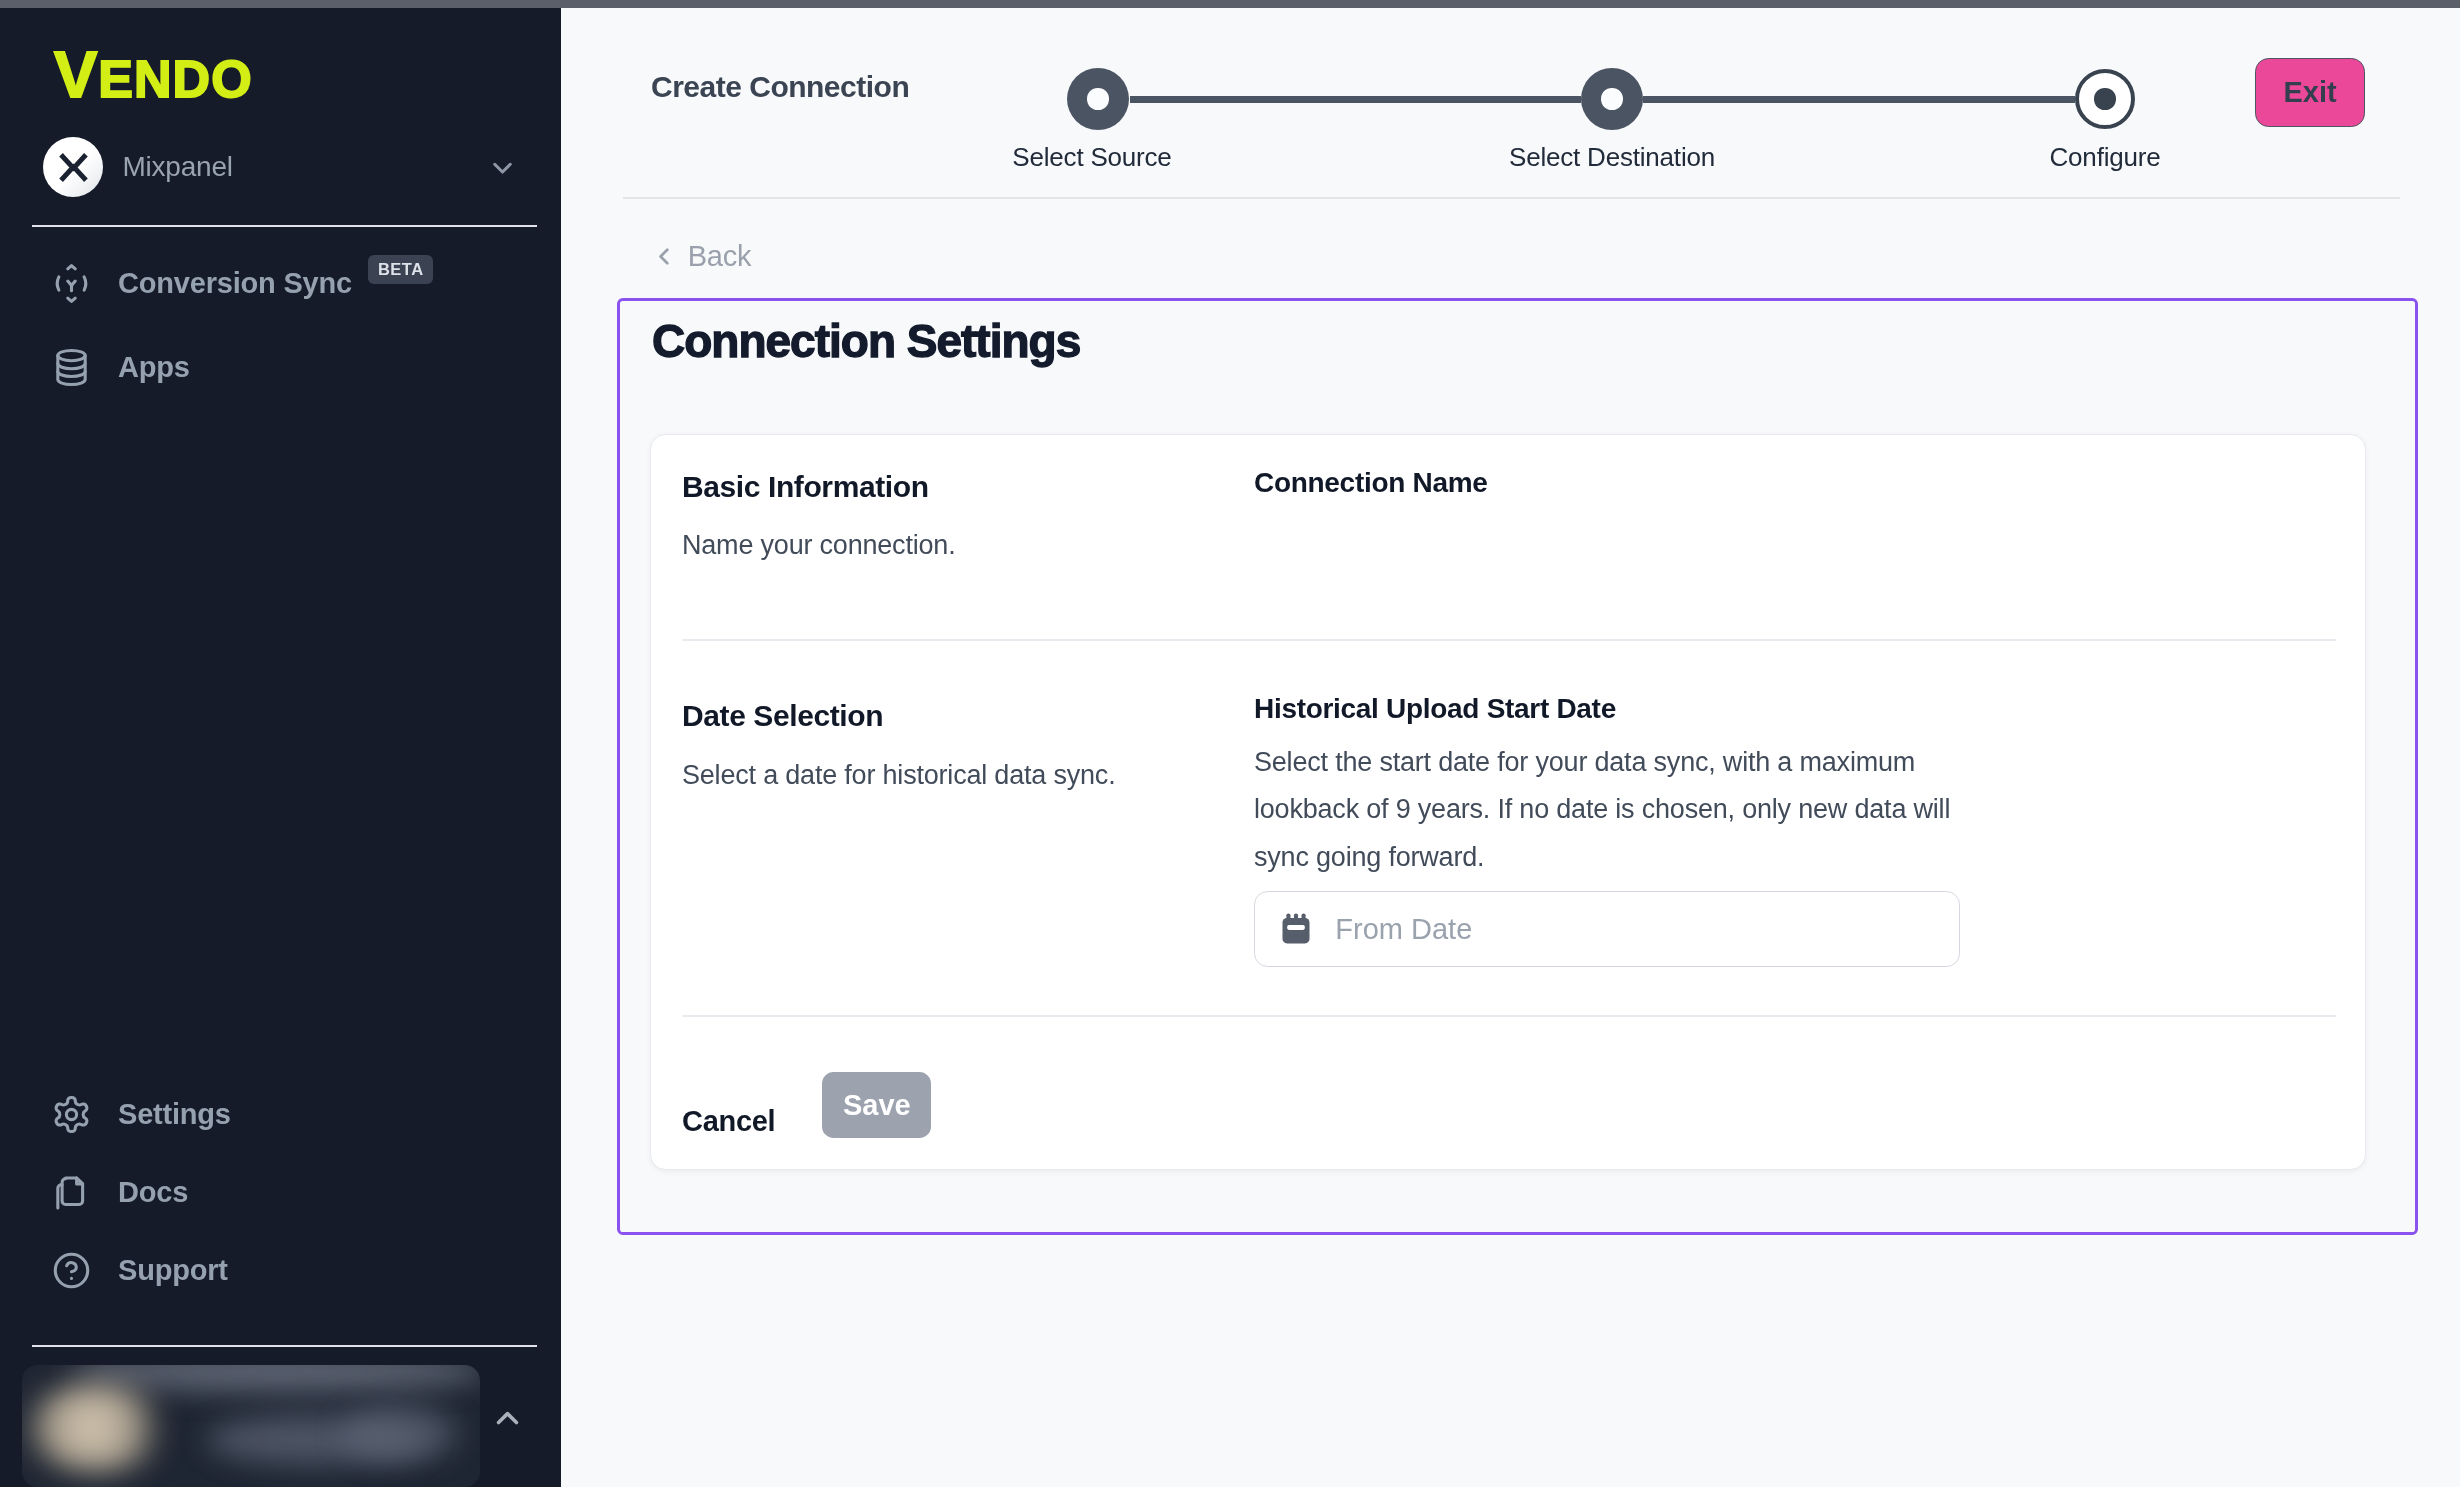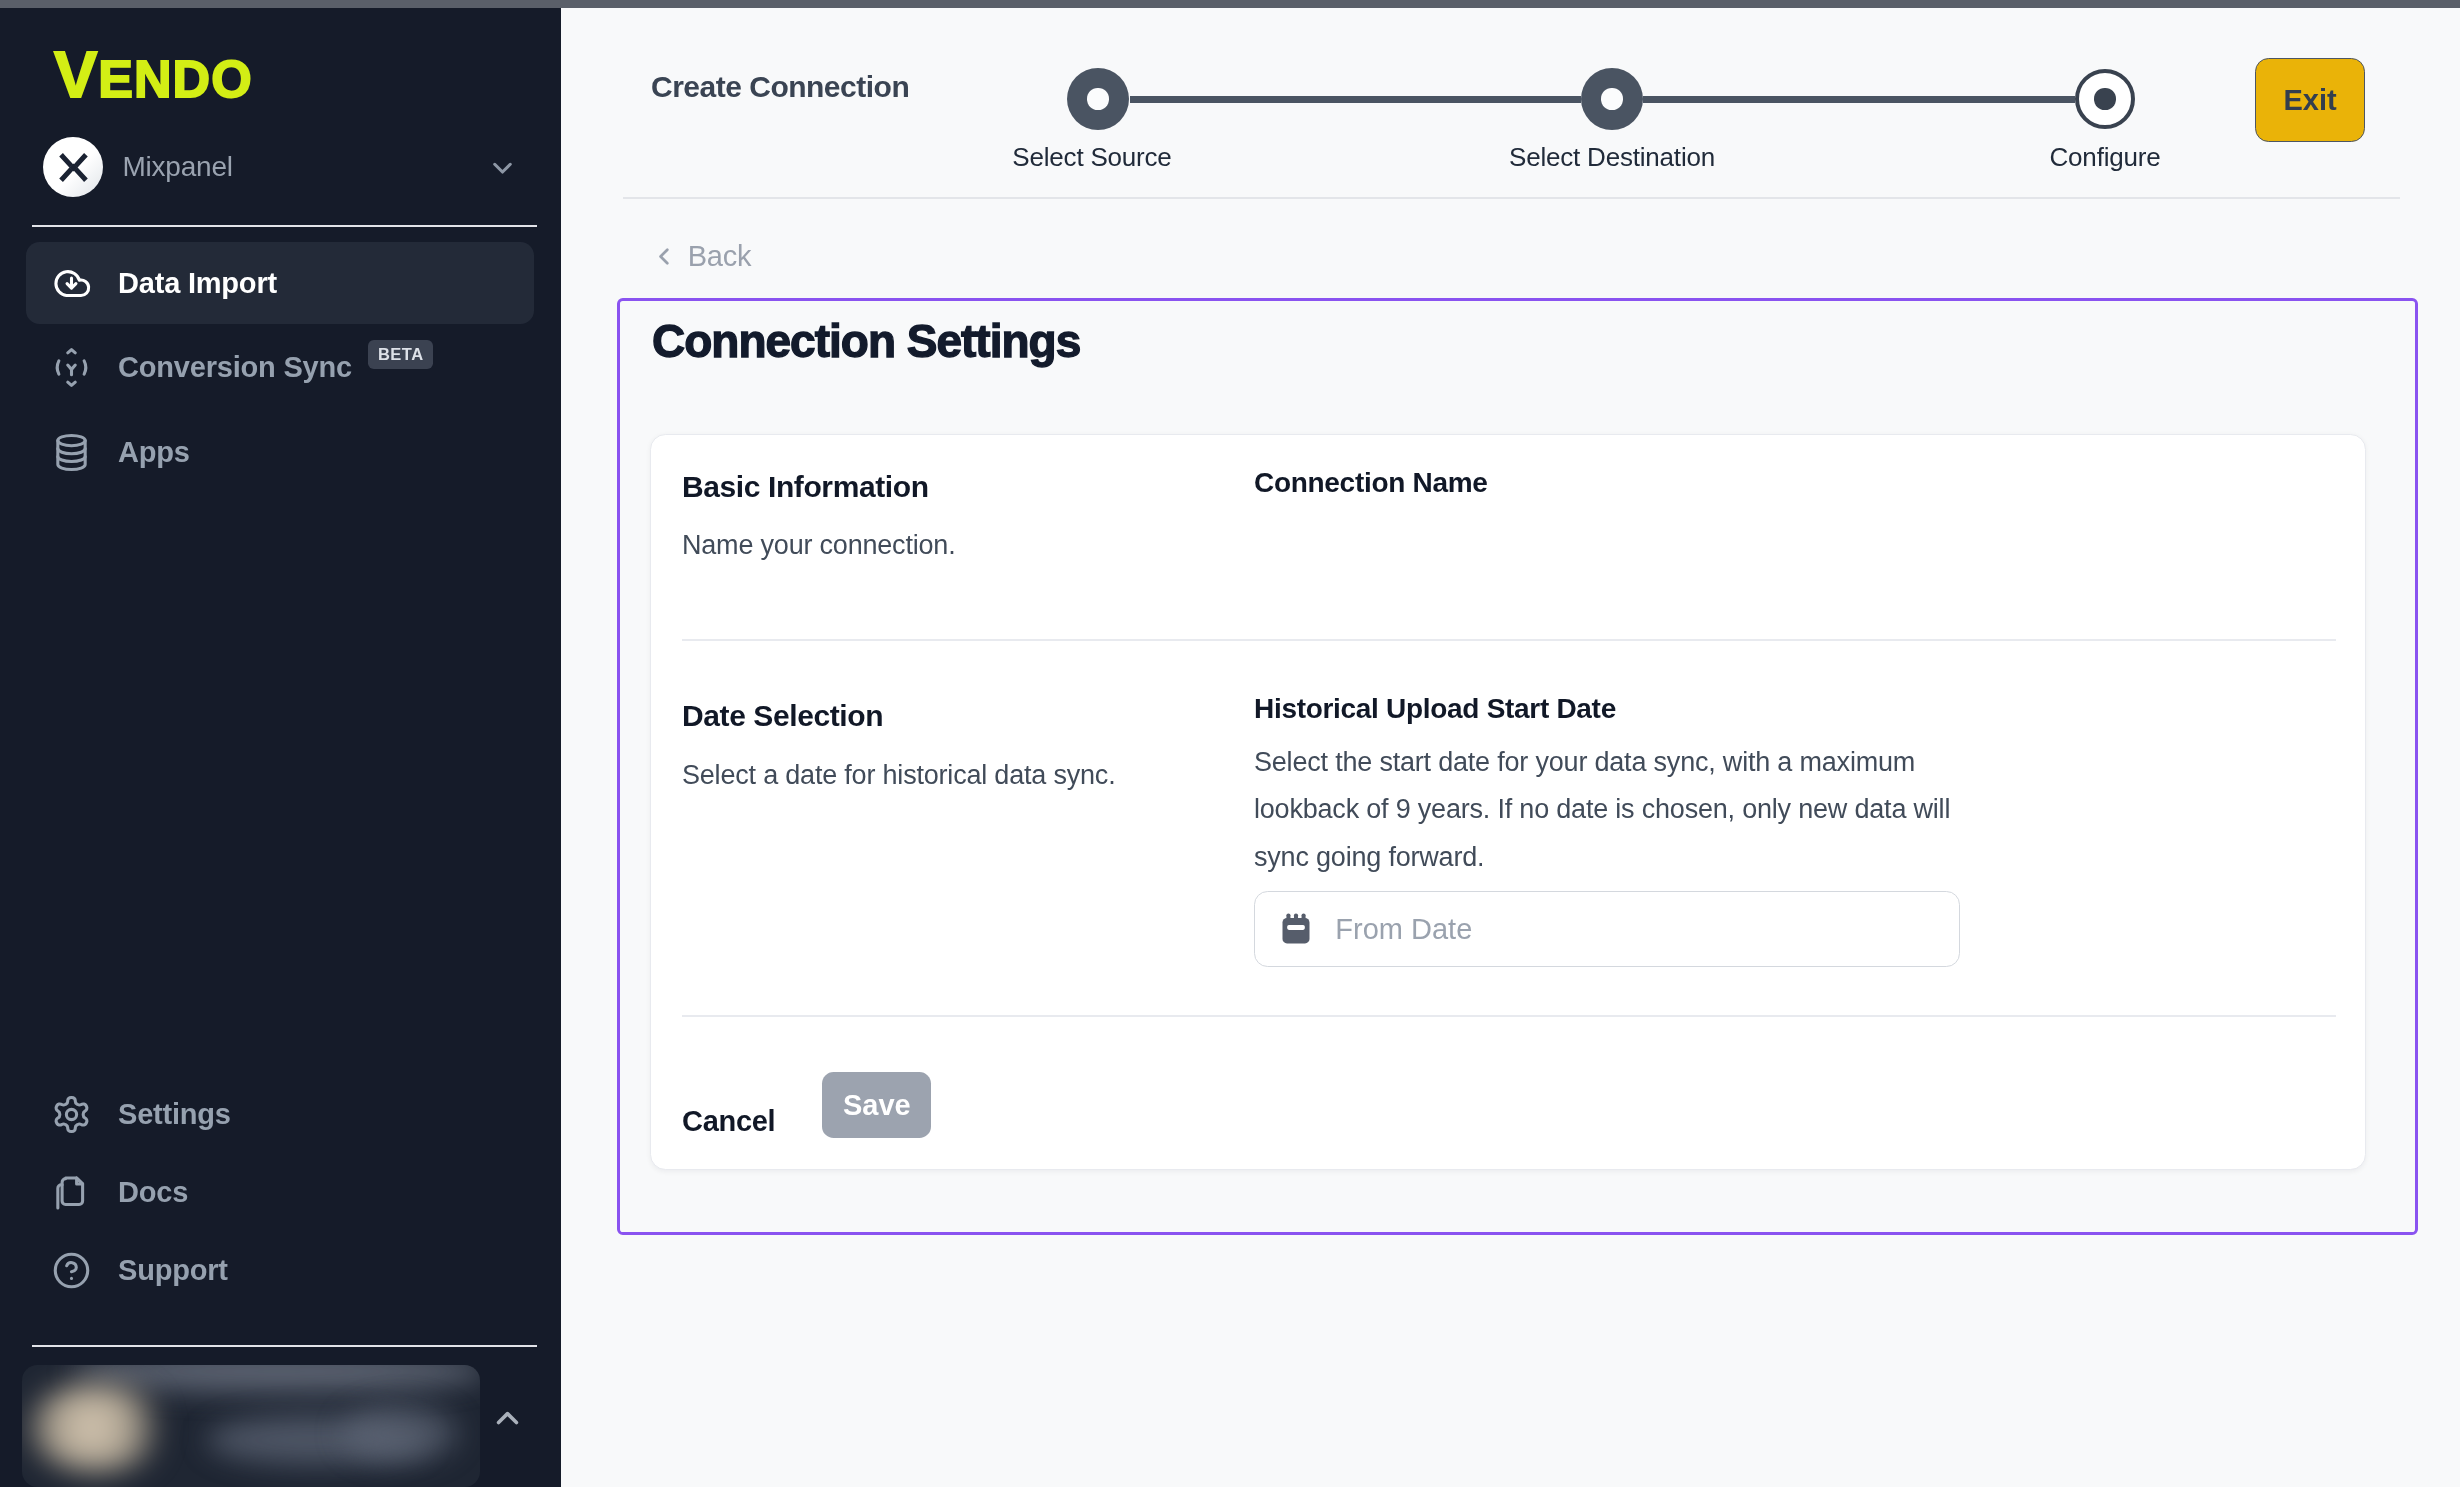--- a/index.html
+++ b/index.html
@@ -78,22 +78,22 @@
     display:flex; align-items:center; justify-content:center;
   }
   .step-circle-current .dot { width:21.3px; height:21.3px; border-radius:50%; background:#39424f; }
   .c1 { left:1067px; top:68px; } .c2 { left:1581px; top:68px; } .c3 { left:2075px; top:69px; }
   .step-line { height:6.8px; background:#4a5462; top:96px; }
   .l1 { left:1130px; width:451px; }
   .l2 { left:1643px; width:432px; }
   .step-label { top:142px; transform:translateX(-50%); font-size:26px; font-weight:500; color:#212b3a; white-space:nowrap; }
   .sl1 { left:1092px; } .sl2 { left:1612px; } .sl3 { left:2105px; }
   .exit-btn {
-    left:2255px; top:58px; width:110px; height:84px;
-    background:#eab308; border:1.9px solid #4d5663; border-radius:13.6px;
+    left:2255px; top:58px; width:110px; height:69px;
+    background:#ec4899; border:1.9px solid #4d5663; border-radius:13.6px;
     font-size:29px; font-weight:600; color:#333e4e;
     display:flex; align-items:center; justify-content:center; cursor:pointer;
   }
   .header-divider { left:623px; top:197px; width:1777px; height:1.9px; background:#e3e5e9; }
 
   .back-link { left:651px; top:240px; display:flex; align-items:center; gap:9.7px;
     font-size:29px; font-weight:500; color:#9aa1ad; cursor:pointer; }
 
   
   .panel { left:617px; top:298px; width:1801px; height:937px;
@@ -159,30 +159,20 @@
     <span class="ws-chevron">
       <svg viewBox="0 0 24 24" width="31" height="31" fill="none" stroke="currentColor" stroke-width="2.4" stroke-linecap="round" stroke-linejoin="round">
           <path d="m6 9.5 6 6 6-6"></path>
         </svg>
     </span>
   </div>
 
   <div class="abs side-divider div1"></div>
 
   <div class="abs nav">
-    <div class="nav-item active">
-      <span class="icon">
-        <svg viewBox="0 0 24 24" width="41" height="41" fill="none" stroke="currentColor" stroke-width="1.8" stroke-linecap="round" stroke-linejoin="round">
-          <path d="M17.5 19a4.5 4.5 0 1 0-.9-8.9A7 7 0 1 0 9 19Z"></path>
-          <path d="M12 8.8v5.6"></path>
-            <path d="m9.4 12.1 2.6 2.6 2.6-2.6"></path>
-        </svg>
-      </span>
-      <span>Data Import</span>
-    </div>
 
     <div class="nav-item">
       <span class="icon">
         <svg viewBox="0 0 24 24" width="41" height="41" fill="none" stroke="currentColor" stroke-width="1.8" stroke-linecap="round" stroke-linejoin="round">
           <path d="m9.8 3.4 2.2-1.9 2.2 1.9"></path>
           <path d="m9.8 20.6 2.2 1.9 2.2-1.9"></path>
           <path d="M4.6 8.1a8.6 8.6 0 0 0 0 7.8"></path>
           <path d="M19.4 8.1a8.6 8.6 0 0 1 0 7.8"></path>
           <path d="M12 13.1v3.1"></path>
             <path d="M12 13.1 9.8 10.6"></path>

